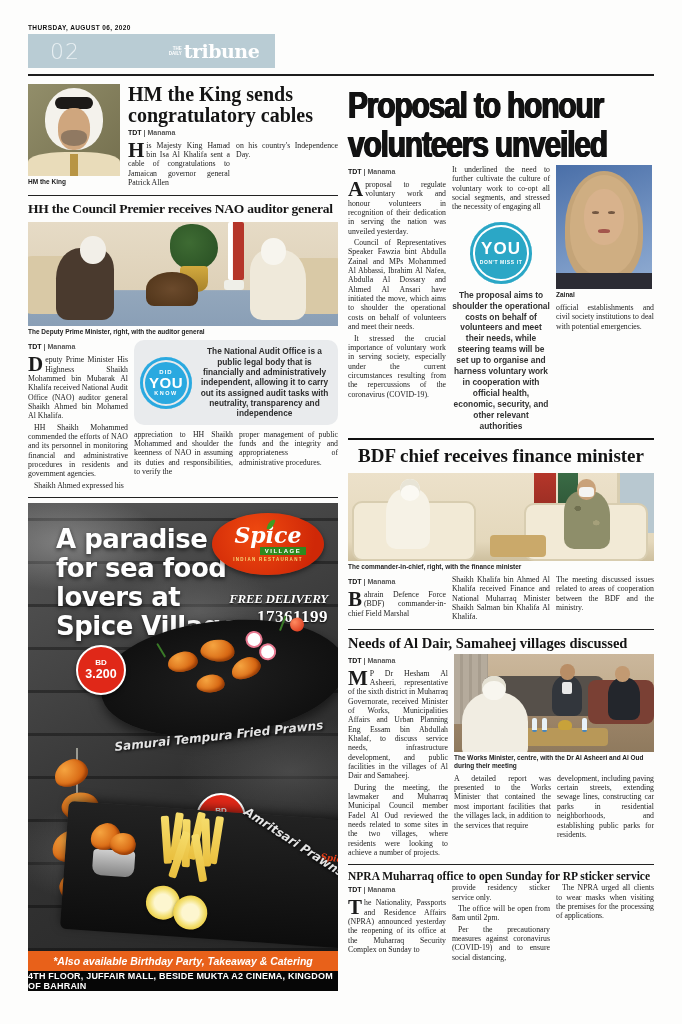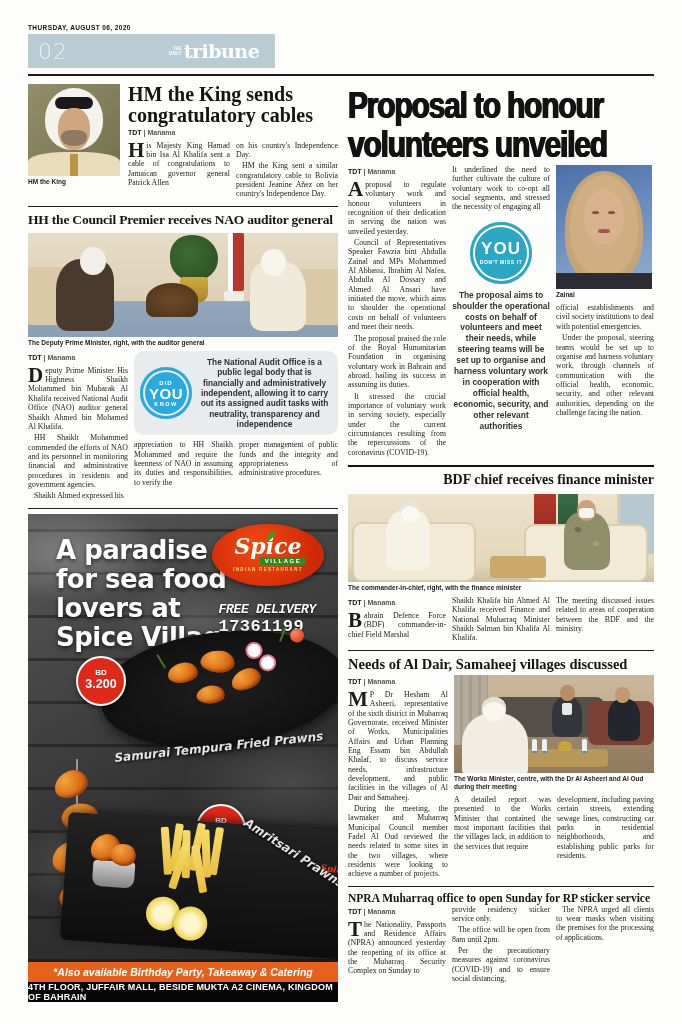--- a/index.html
+++ b/index.html
@@ -4,21 +4,21 @@
 <style>
   html,body{margin:0;padding:0;background:#ffffff;}
   .page{position:relative;width:682px;height:1024px;box-sizing:border-box;
         padding:24px 28px 0;background:#fdfdfc;overflow:hidden;
         font-family:"Liberation Serif",serif;color:#1b1b1b;}
 
   
   .date{font:700 6.5px "Liberation Sans",sans-serif;letter-spacing:.4px;color:#111;margin-bottom:3px;}
   .band{display:flex;height:34px;}
   .band-box{background:#b9ccd4;}
-  .band-left{width:125px;display:flex;align-items:center;padding-left:10px;box-sizing:border-box;}
+  .band-left{width:125px;display:flex;align-items:center;padding-left:22px;box-sizing:border-box;}
   .pagenum{font:200 22px "DejaVu Sans",sans-serif;color:#e9f0f3;letter-spacing:1px;}
   .band-mid{flex:1;display:flex;align-items:center;justify-content:center;background:#fff;overflow:visible;}
   .masthead{font-family:"DejaVu Serif",serif;font-size:40px;line-height:.8;color:#8badbd;
             letter-spacing:-1px;transform:translateY(4px);white-space:nowrap;}
   .band-right{width:122px;display:flex;align-items:center;justify-content:center;gap:2px;}
   .brand-small{font:700 4.5px/1.15 "Liberation Sans",sans-serif;color:#fff;width:13px;text-align:right;text-transform:uppercase;}
   .brand{font:700 19px "DejaVu Serif",serif;color:#fff;letter-spacing:-.5px;}
   .header-rule{border:none;border-top:2.5px solid #1d1d1d;margin:6px 0 8px;}
 
   
@@ -95,21 +95,21 @@
   .zainal-photo{width:96px;height:124px;background:linear-gradient(160deg,#4a6fa8,#7d9cc8 70%,#93aed2);}
   .zp-hijab{position:absolute;left:9px;top:6px;width:78px;height:112px;background:#c4a478;border-radius:50% 50% 40% 40%;}
   .zp-shade{position:absolute;left:14px;top:10px;width:68px;height:100px;background:#cfae82;border-radius:50% 50% 42% 42%;}
   .zp-face{position:absolute;left:28px;top:24px;width:40px;height:56px;background:#d8b28c;border-radius:48%;}
   .zp-eye{position:absolute;width:7px;height:3px;background:#5a4130;border-radius:50%;top:46px;opacity:.8;}
   .zp-eye.l{left:36px;}.zp-eye.r{left:52px;}
   .zp-lips{position:absolute;left:42px;top:64px;width:12px;height:4px;background:#a3564c;border-radius:40%;}
   .zp-body{position:absolute;left:0;bottom:0;width:100%;height:16px;background:#2c2c34;}
 
   
-  .bdf-hl{font-size:14px;text-align:right;margin:4px 0 6px;}
+  .bdf-hl{font-size:19px;text-align:center;margin:4px 0 6px;}
   .bdf-photo{width:100%;height:88px;background:linear-gradient(#ece1ca,#e4d8bc 78%,#cdbf9e);}
   .bp-window{position:absolute;right:0;top:0;width:34px;height:60px;background:#b8c8d0;border-left:3px solid #d8cdb0;}
   .bp-flag1{position:absolute;left:186px;top:0;width:22px;height:52px;background:linear-gradient(#b5362a,#8e2a20);border-radius:0 0 6px 6px;}
   .bp-flag2{position:absolute;left:210px;top:0;width:20px;height:48px;background:linear-gradient(#3a6b45,#2b5134);border-radius:0 0 6px 6px;}
   .bp-sofa-l{position:absolute;left:4px;top:28px;width:120px;height:56px;background:#f2ead6;border:2px solid #d8cdb0;border-radius:10px;}
   .bp-sofa-r{position:absolute;right:6px;top:30px;width:120px;height:54px;background:#f2ead6;border:2px solid #d8cdb0;border-radius:10px;}
   .bp-man-l{position:absolute;left:38px;top:16px;width:44px;height:60px;background:#f6f2e6;border-radius:40% 34% 10px 10px;}
   .bp-head-l{position:absolute;left:52px;top:6px;width:20px;height:22px;background:#fbf9f3;border-radius:48%;box-shadow:inset 0 6px 0 #e8e4d6;}
   .bp-man-r{position:absolute;right:44px;top:18px;width:46px;height:58px;border-radius:36% 42% 10px 10px;
             background:radial-gradient(8px 6px at 30% 30%,#6f6f4f 40%,transparent 45%),
@@ -155,21 +155,21 @@
               text-shadow:0 2px 4px rgba(0,0,0,.65);}
   .spice{position:absolute;right:14px;top:10px;width:112px;height:62px;border-radius:50%;
          background:radial-gradient(circle at 40% 35%,#f04a10,#cf2807 75%);
          display:flex;flex-direction:column;align-items:center;justify-content:center;
          box-shadow:0 2px 5px rgba(0,0,0,.5);}
   .spice-name{font:700 italic 22px/0.9 "DejaVu Serif",serif;color:#fff;position:relative;}
   .spice-leaf{position:absolute;right:28px;top:-7px;width:6px;height:11px;background:#3f9c22;border-radius:80% 10% 80% 10%;transform:rotate(18deg);}
   .spice-village{background:#2e8a1e;color:#fff;font:700 6px "Liberation Sans",sans-serif;
                  letter-spacing:1.5px;padding:1px 5px;margin:1px 0 0 30px;}
   .spice-rest{color:#f8d878;font:700 4.5px "Liberation Sans",sans-serif;letter-spacing:1.3px;margin-top:2px;}
-  .fd{position:absolute;right:22px;top:88px;text-align:left;color:#fff;font-family:Liberation Mono, monospace;}
+  .fd{position:absolute;right:10px;top:88px;text-align:right;color:#fff;font-family:Liberation Serif, serif;}
   .fd-label{font-style:italic;font-weight:700;font-size:13px;letter-spacing:-.3px;text-shadow:0 1px 2px #000;}
   .fd-phone{font-weight:700;font-size:17px;letter-spacing:.5px;text-shadow:0 1px 2px #000;}
   .plate1{position:absolute;left:72px;top:118px;width:246px;height:114px;
           background:radial-gradient(#1e1e1e,#0b0b0b);border-radius:48% 52% 50% 50%;
           transform:rotate(-7deg);box-shadow:0 5px 12px rgba(0,0,0,.55);}
   .prawn{position:absolute;background:radial-gradient(circle at 35% 30%,#f5a440,#d96a15 60%,#b84e08);
          border-radius:58% 42% 52% 48%/60% 55% 45% 40%;
          box-shadow:inset -2px -2px 3px rgba(120,40,0,.6);}
   .radish{position:absolute;width:13px;height:13px;border-radius:50%;background:#fff;border:2px solid #e87890;}
   .tomato{position:absolute;width:14px;height:14px;border-radius:50%;background:radial-gradient(circle at 35% 30%,#ff8a60,#d42a10);}
@@ -241,21 +241,20 @@
             <div class="byline">
               <span class="byl-b">TDT</span>
               <span class="byl-r">| Manama</span>
             </div>
             <div class="tcols">
               <div class="tcol">
                 <p class="p"><span class="dc">H</span><span>is Majesty King Hamad bin Isa Al Khalifa sent a cable of congratulations to Jamaican governor general Patrick Allen</span></p>
               </div>
               <div class="tcol">
                 <p class="p">on his country's Independence Day.</p>
-                <p class="p indent">HM the King sent a similar congratulatory cable to Bolivia president Jeanine Añez on her country's Independence Day.</p>
               </div>
             </div>
           </div>
         </div>
       </div>
 
       <hr class="rule-thin">
 
       <div class="article">
         <h2 class="hl premier-hl">HH the Council Premier receives NAO auditor general</h2>
@@ -287,21 +286,21 @@
             <div class="dyk">
               <div class="dyk-badge">
                 <span class="dyk-top">DID</span>
                 <span class="dyk-mid">YOU</span>
                 <span class="dyk-bot">KNOW</span>
               </div>
               <div class="dyk-text">The National Audit Office is a public legal body that is financially and administratively independent, allowing it to carry out its assigned audit tasks with neutrality, transparency and independence</div>
             </div>
             <div class="tcols">
               <div class="tcol">
-                <p class="p">appreciation to HH Shaikh Mohammed and require the keenness of NAO in assuming its duties and responsibilities, to verify the</p>
+                <p class="p">appreciation to HH Shaikh Mohammed and shoulder the keenness of NAO in assuming its duties and responsibilities, to verify the</p>
               </div>
               <div class="tcol">
                 <p class="p">proper management of public funds and the integrity and appropriateness of administrative procedures.</p>
               </div>
             </div>
           </div>
         </div>
       </div>
 
       <hr class="rule-thin">
@@ -379,21 +378,20 @@
       <div class="article">
         <h1 class="hl mega"><span>Proposal to honour</span><br><span>volunteers unveiled</span></h1>
         <div class="tcols">
           <div class="tcol">
             <div class="byline">
               <span class="byl-b">TDT</span>
               <span class="byl-r">| Manama</span>
             </div>
             <p class="p"><span class="dc">A</span><span>proposal to regulate voluntary work and honour volunteers in recognition of their dedication in serving the nation was unveiled yesterday.</span></p>
             <p class="p indent">Council of Representatives Speaker Fawzia bint Abdulla Zainal and MPs Mohammed Al Abbassi, Ibrahim Al Nafea, Abdulla Al Dossary and Ahmed Al Ansari have initiated the move, which aims to shoulder the operational costs on behalf of volunteers and meet their needs.</p>
-            <p class="p indent">The proposal praised the role of the Royal Humanitarian Foundation in organising voluntary work in Bahrain and abroad, hailing its success in assuming its duties.</p>
             <p class="p indent">It stressed the crucial importance of voluntary work in serving society, especially under the current circumstances resulting from the repercussions of the coronavirus (COVID-19).</p>
           </div>
           <div class="tcol">
             <p class="p">It underlined the need to further cultivate the culture of voluntary work to co-opt all social segments, and stressed the necessity of engaging all</p>
             <div class="ymb">
               <span class="ymb-you">YOU</span>
               <span class="ymb-tag">DON'T MISS IT</span>
             </div>
             <div class="quote">The proposal aims to shoulder the operational costs on behalf of volunteers and meet their needs, while steering teams will be set up to organise and harness voluntary work in cooperation with official health, economic, security, and other relevant authorities</div>
           </div>
@@ -402,21 +400,20 @@
               <div class="zp-hijab"></div>
               <div class="zp-shade"></div>
               <div class="zp-face"></div>
               <div class="zp-eye l"></div>
               <div class="zp-eye r"></div>
               <div class="zp-lips"></div>
               <div class="zp-body"></div>
             </div>
             <div class="caption">Zainal</div>
             <p class="p">official establishments and civil society institutions to deal with potential emergencies.</p>
-            <p class="p indent">Under the proposal, steering teams would be set up to organise and harness voluntary work, through channels of communication with the official health, economic, security, and other relevant authorities, depending on the challenge facing the nation.</p>
           </div>
         </div>
       </div>
 
       <hr class="rule-thick">
 
       <div class="article">
         <h2 class="hl bdf-hl">BDF chief receives finance minister</h2>
         <div class="photo bdf-photo">
           <div class="bp-window"></div>

